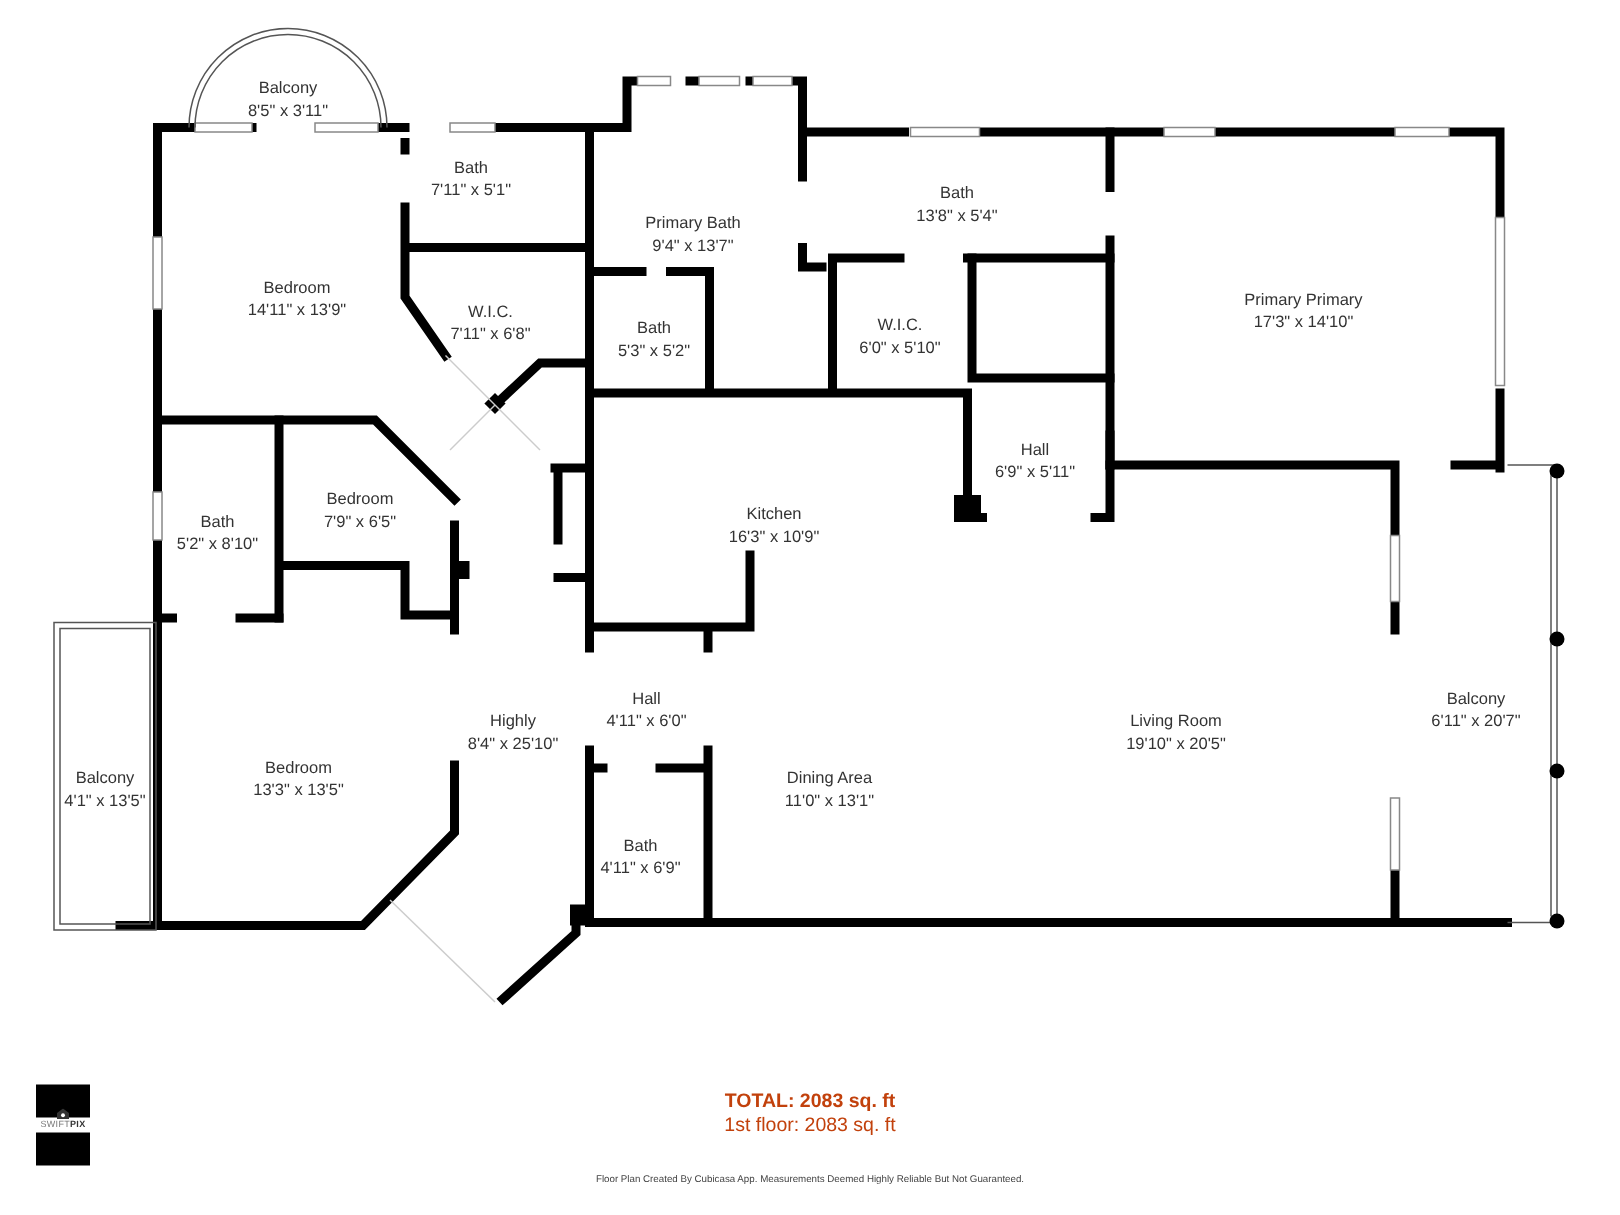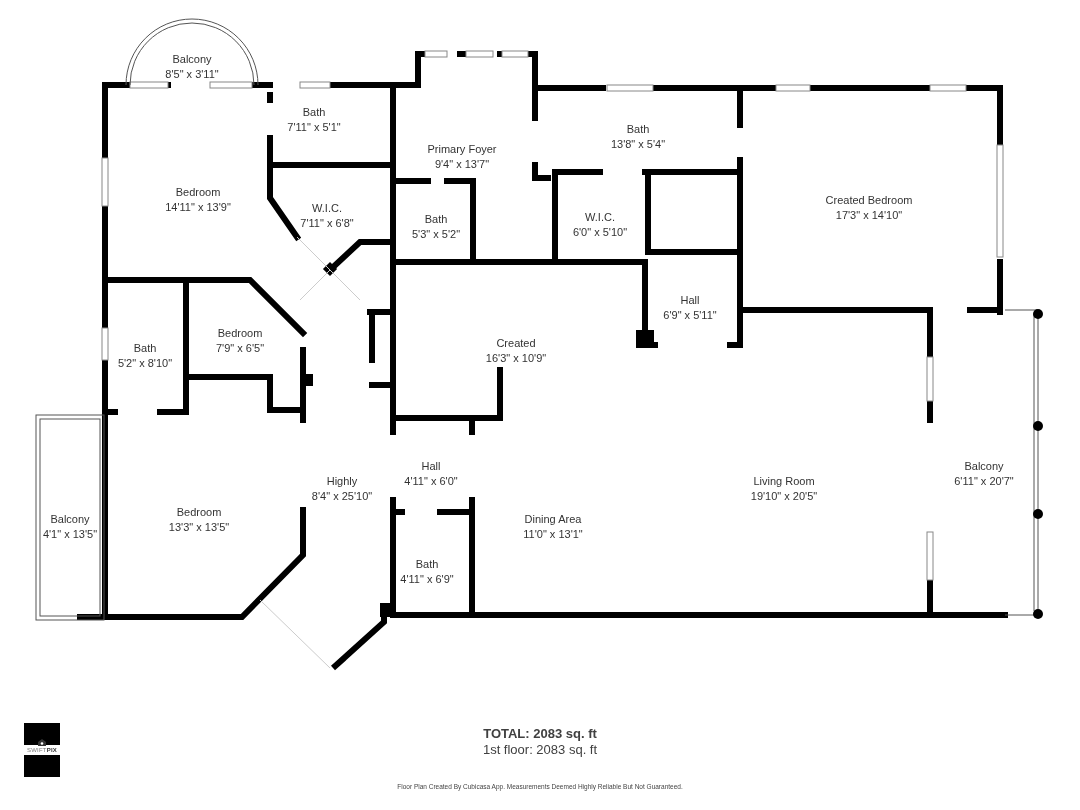--- a/index.html
+++ b/index.html
@@ -4,21 +4,21 @@
   <style>
     html, body { margin: 0; padding: 0; background: #ffffff; }
     body { width: 1080px; height: 810px; position: relative; overflow: hidden;
            font-family: "Liberation Sans", "DejaVu Sans", sans-serif; color: #222; }
     #plan { position: absolute; left: 0; top: 0; width: 1080px; height: 700px; }
     .room-label { position: absolute; text-align: center; transform: translate(-50%, -50%);
                   font-size: 11px; line-height: 15px; color: #333; white-space: nowrap; }
     .room-label .name { display: block; }
     .room-label .dims { display: block; }
     .summary { position: absolute; left: 540px; top: 726px; transform: translateX(-50%);
-               text-align: center; color: #404040; white-space: nowrap; }
+               text-align: center; color: #c2410c; white-space: nowrap; }
     .summary .total { font-weight: bold; font-size: 13px; line-height: 16px; }
     .summary .line { font-size: 13px; line-height: 16px; }
     .disclaimer { position: absolute; left: 540px; top: 783px; transform: translateX(-50%);
                   font-size: 6.5px; color: #444; white-space: nowrap; }
     .logo { position: absolute; left: 24px; top: 723px; width: 36px; height: 54px; }
     .logo .blk { position: absolute; left: 0; width: 36px; background: #000; }
     .logo .blk.top { top: 0; height: 22px; }
     .logo .blk.bot { top: 32px; height: 22px; }
     .logo .brand { position: absolute; left: 0; top: 22px; width: 36px; text-align: center;
                    font-size: 6px; line-height: 10px; letter-spacing: 0.2px; color: #777; }
@@ -125,53 +125,53 @@
     </div>
     <div class="room-label" style="left: 314px; top: 120px;">
       <span class="name">Bath</span>
       <span class="dims">7'11" x 5'1"</span>
     </div>
     <div class="room-label" style="left: 327px; top: 216px;">
       <span class="name">W.I.C.</span>
       <span class="dims">7'11" x 6'8"</span>
     </div>
     <div class="room-label" style="left: 462px; top: 157px;">
-      <span class="name">Primary Foyer</span>
+      <span class="name">Primary Bath</span>
       <span class="dims">9'4" x 13'7"</span>
     </div>
     <div class="room-label" style="left: 436px; top: 227px;">
       <span class="name">Bath</span>
       <span class="dims">5'3" x 5'2"</span>
     </div>
     <div class="room-label" style="left: 638px; top: 137px;">
       <span class="name">Bath</span>
       <span class="dims">13'8" x 5'4"</span>
     </div>
     <div class="room-label" style="left: 600px; top: 225px;">
       <span class="name">W.I.C.</span>
       <span class="dims">6'0" x 5'10"</span>
     </div>
     <div class="room-label" style="left: 869px; top: 208px;">
-      <span class="name">Created Bedroom</span>
+      <span class="name">Primary Primary</span>
       <span class="dims">17'3" x 14'10"</span>
     </div>
     <div class="room-label" style="left: 690px; top: 308px;">
       <span class="name">Hall</span>
       <span class="dims">6'9" x 5'11"</span>
     </div>
     <div class="room-label" style="left: 145px; top: 356px;">
       <span class="name">Bath</span>
       <span class="dims">5'2" x 8'10"</span>
     </div>
     <div class="room-label" style="left: 240px; top: 341px;">
       <span class="name">Bedroom</span>
       <span class="dims">7'9" x 6'5"</span>
     </div>
     <div class="room-label" style="left: 516px; top: 351px;">
-      <span class="name">Created</span>
+      <span class="name">Kitchen</span>
       <span class="dims">16'3" x 10'9"</span>
     </div>
     <div class="room-label" style="left: 431px; top: 474px;">
       <span class="name">Hall</span>
       <span class="dims">4'11" x 6'0"</span>
     </div>
     <div class="room-label" style="left: 342px; top: 489px;">
       <span class="name">Highly</span>
       <span class="dims">8'4" x 25'10"</span>
     </div>

